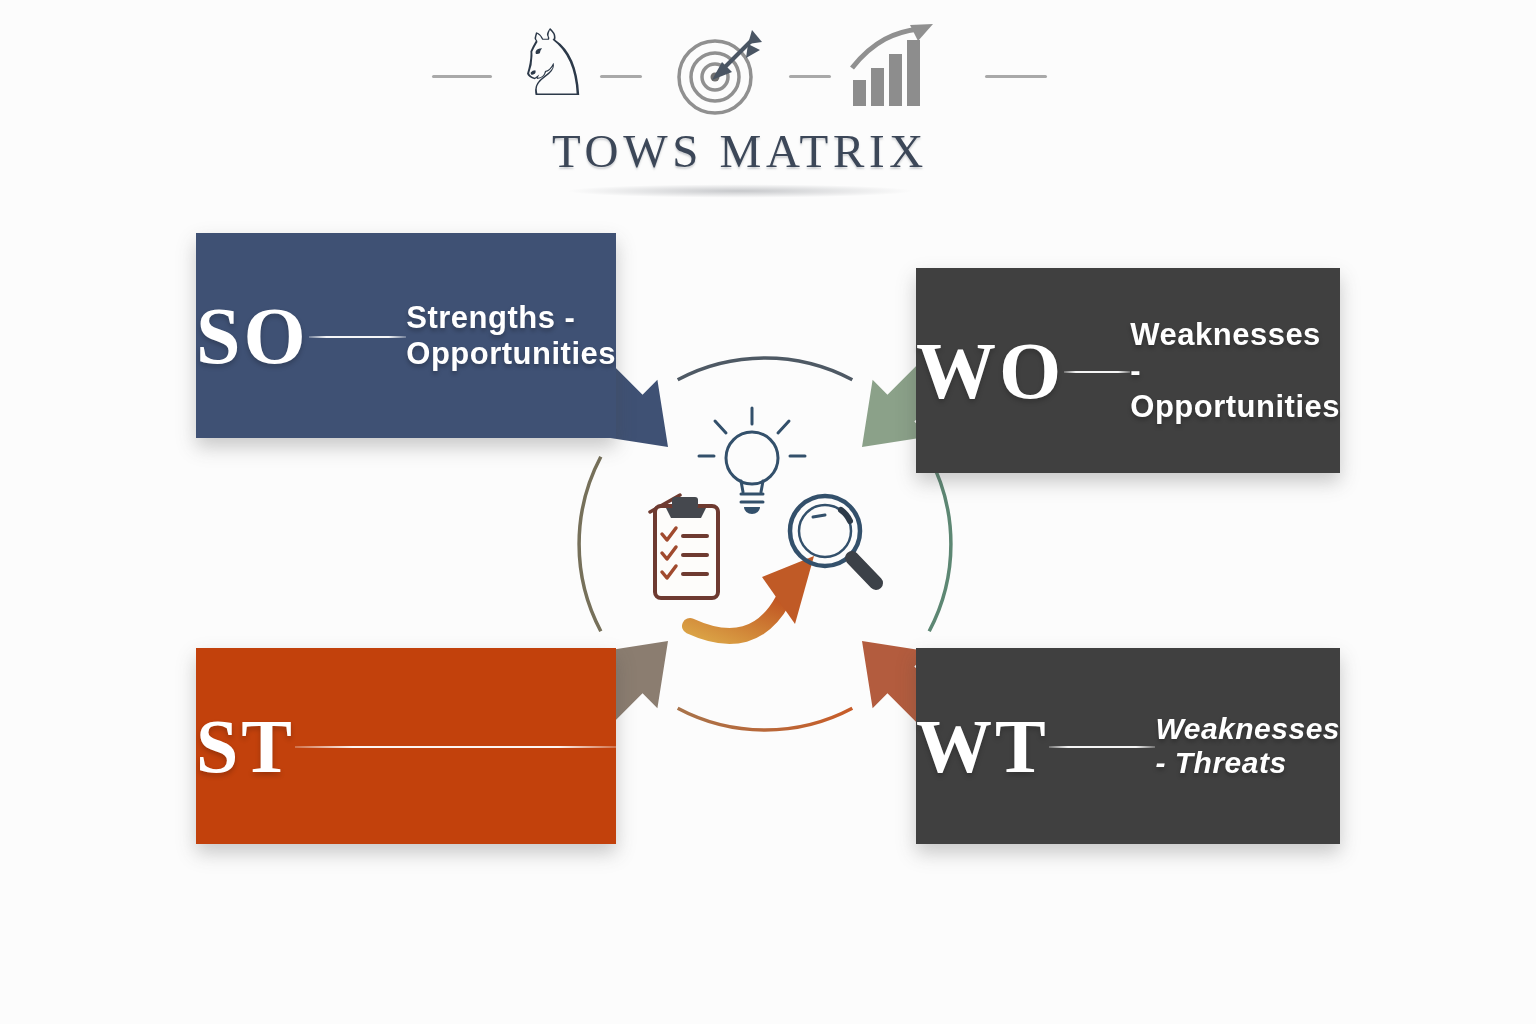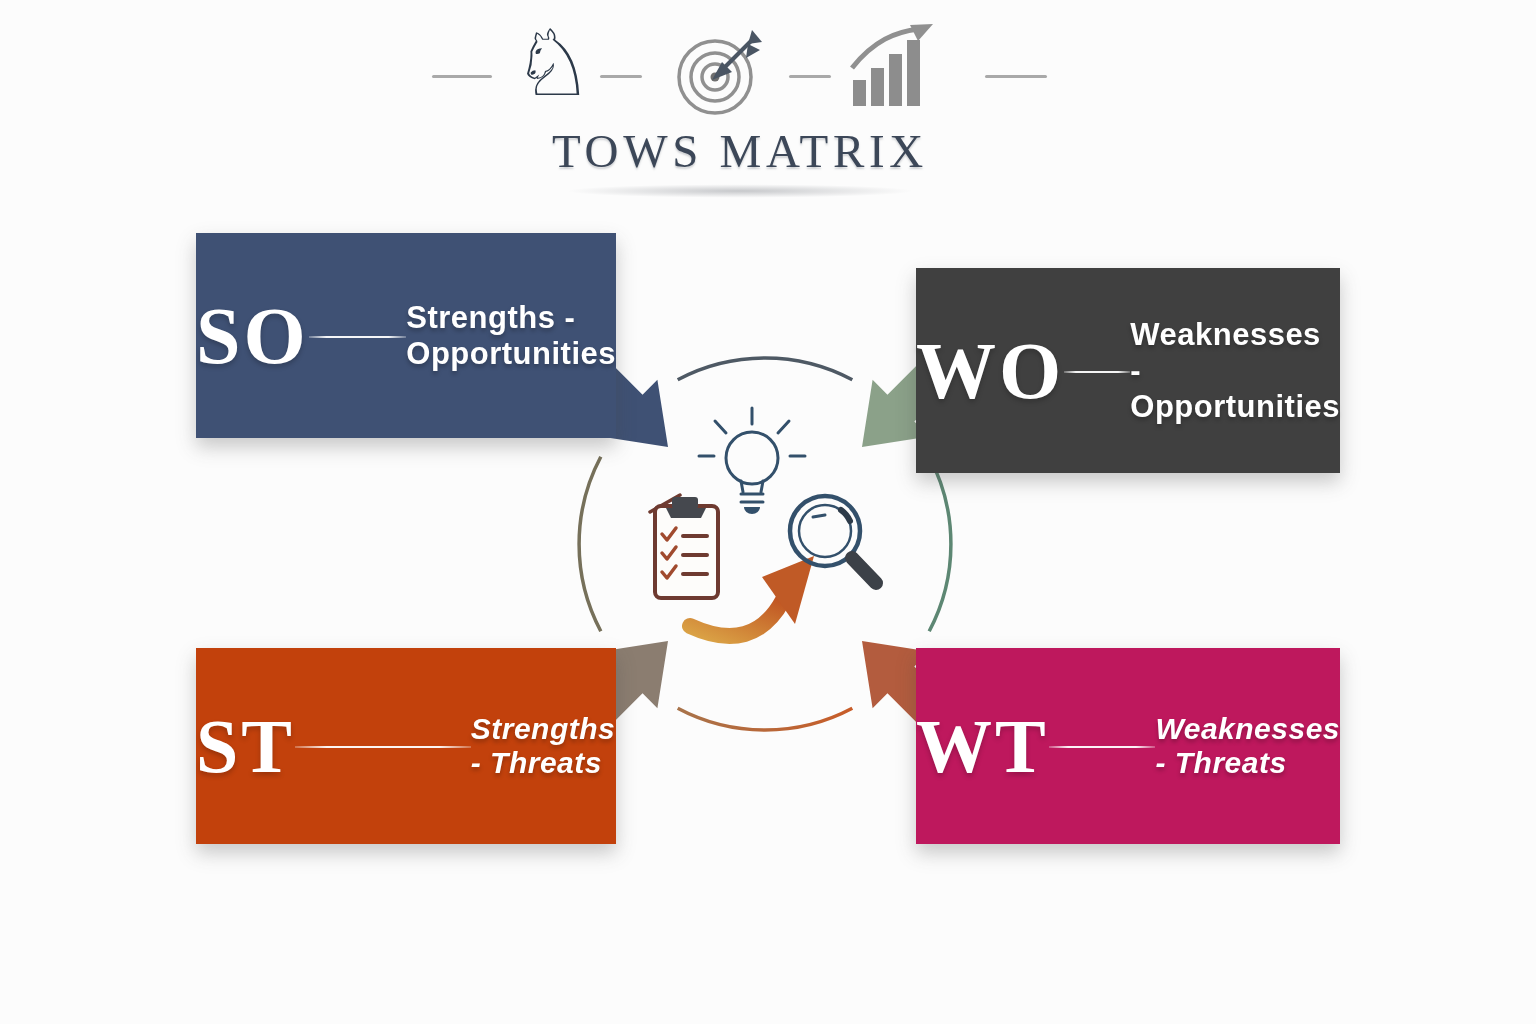--- a/index.html
+++ b/index.html
@@ -32,21 +32,21 @@
   }
   
   .box{
     position:absolute;display:flex;flex-direction:row;
     align-items:center;justify-content:center;
     color:#fff;box-shadow:0 9px 18px rgba(70,70,70,0.28);z-index:3;
   }
   .box.q-so{left:196px;top:233px;width:420px;height:205px;background:#3f5174;}
   .box.q-wo{left:916px;top:233px;width:424px;height:205px;background:#404040;margin-top:35px;}
   .box.q-st{left:196px;top:648px;width:420px;height:196px;background:#c2410c;}
-  .box.q-wt{left:916px;top:648px;width:424px;height:196px;background:#be185d;}
+  .box.q-wt{left:916px;top:648px;width:424px;height:196px;background:#404040;}
   .abbr{
     font-family:"Liberation Serif","DejaVu Serif",serif;font-weight:bold;
     font-size:80px;line-height:1;letter-spacing:3px;
     text-shadow:0 3px 5px rgba(0,0,0,0.22);
   }
   .q-st .abbr,.q-wt .abbr{font-size:76px;}
   .rule{
     width:82%;height:2px;margin:17px 0 15px;
     background:linear-gradient(90deg,rgba(255,255,255,0.25),rgba(255,255,255,0.95) 18%,rgba(255,255,255,0.95) 82%,rgba(255,255,255,0.25));
   }
@@ -169,21 +169,20 @@
 
   <div class="box q-wo">
     <div class="abbr">WO</div>
     <div class="rule"></div>
     <div class="sub">Weaknesses - Opportunities</div>
   </div>
 
   <div class="box q-st">
     <div class="abbr">ST</div>
     <div class="rule"></div>
-    <div class="sub italic">Strengths - Threats</div>
   </div>
 
   <div class="box q-wt">
     <div class="abbr">WT</div>
     <div class="rule"></div>
     <div class="sub italic">Weaknesses - Threats</div>
   </div>
 
 </div>
 

